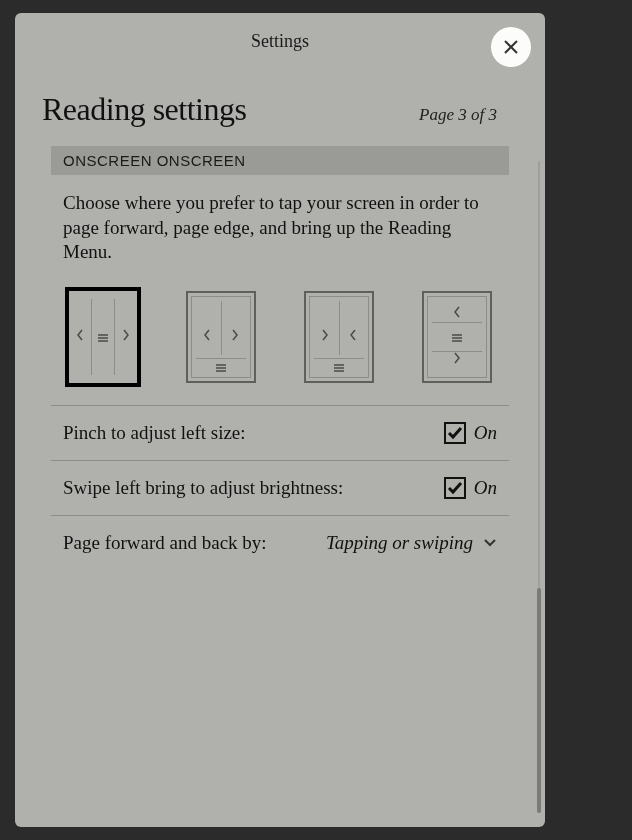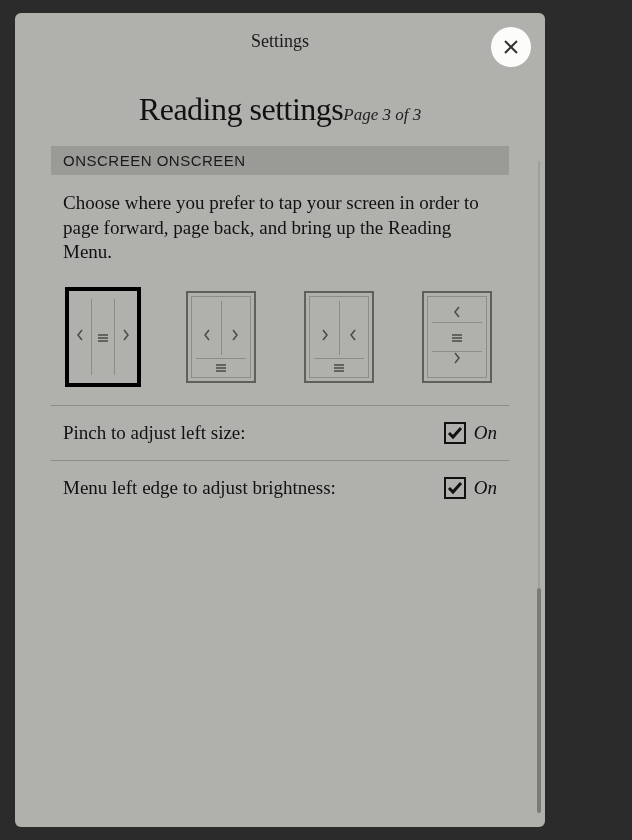--- a/index.html
+++ b/index.html
@@ -39,22 +39,22 @@
     width: 40px; height: 40px;
     border-radius: 50%;
     background: #fcfcfa;
     display: flex; align-items: center; justify-content: center;
     cursor: pointer;
   }
   .close-btn svg { width: 16px; height: 16px; stroke: #333; stroke-width: 2; fill: none; }
   .header-row {
     display: flex;
     align-items: baseline;
-    justify-content: center;
-    padding: 22px 48px 0 48px;
+    justify-content: space-between;
+    padding: 22px 48px 0 27px;
   }
   .section-title {
     font-size: 32px;
     color: #111;
     font-weight: 500;
     letter-spacing: -0.5px;
   }
   .page-indicator {
     font-size: 17px;
     font-style: italic;
@@ -199,21 +199,21 @@
       </div>
     </div>
 
     <div class="header-row">
       <span class="section-title">Reading settings</span>
       <span class="page-indicator">Page 3 of 3</span>
     </div>
 
     <div class="content">
       <div class="bar">ONSCREEN ONSCREEN</div>
-      <div class="description">Choose where you prefer to tap your screen in order to page forward, page back, and bring up the Reading Menu.</div>
+      <div class="description">Choose where you prefer to tap your screen in order to page forward, page edge, and bring up the Reading Menu.</div>
 
       <div class="layout-options">
 
         <div class="layout-opt selected">
           <div class="thumb l1">
             <div class="vline a"></div>
               <div class="vline b"></div>
             <span class="g gL"><svg class="chevron" viewBox="0 0 10 14">
                   <path d="M7 2 L3 7 L7 12"></path>
                 </svg></span>
@@ -282,31 +282,40 @@
           <span class="checkbox">
             <svg viewBox="0 0 16 16">
                 <path d="M2 8 L6 12 L14 3"></path>
               </svg>
           </span>
           <span>On</span>
         </span>
       </div>
 
       <div class="row">
-        <span>Menu left edge to adjust brightness:</span>
+        <span>Swipe left bring to adjust brightness:</span>
         <span class="toggle">
           <span class="checkbox">
             <svg viewBox="0 0 16 16">
                 <path d="M2 8 L6 12 L14 3"></path>
               </svg>
           </span>
           <span>On</span>
         </span>
       </div>
 
+      <div class="row">
+        <span>Page forward and back by:</span>
+        <span class="dropdown">
+          <span>Tapping or swiping</span>
+          <svg viewBox="0 0 14 10">
+              <path d="M2 2 L7 7 L12 2"></path>
+            </svg>
+        </span>
+      </div>
 
     </div>
 
     <div class="scrolltrack-line"></div>
     <div class="scrollthumb"></div>
 
   </div>
 </div>
 
 </body></html>

